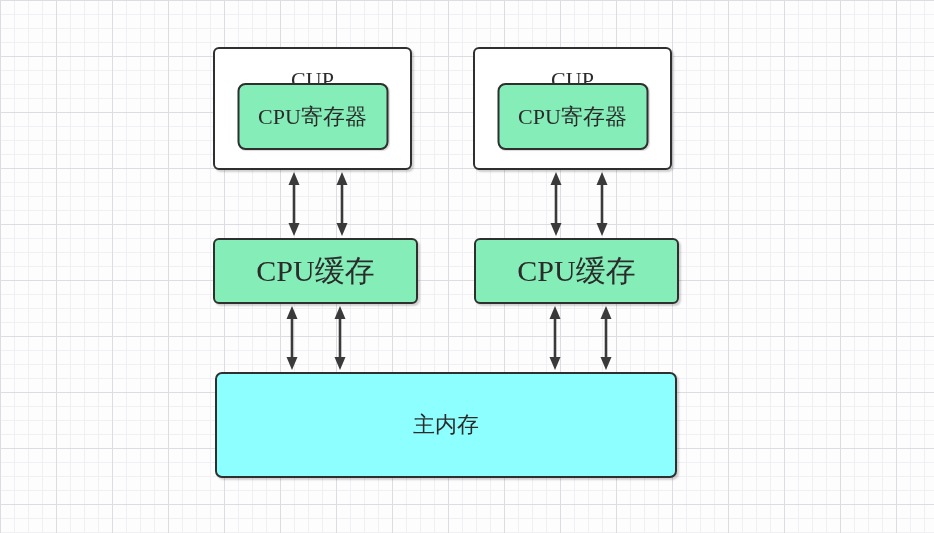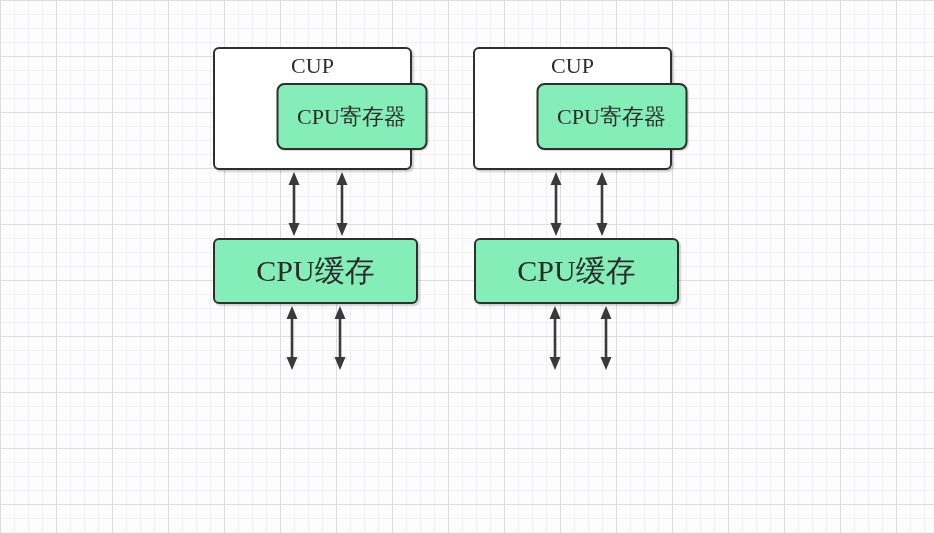--- a/index.html
+++ b/index.html
@@ -32,21 +32,21 @@
     background: #ffffff;
     border-radius: 6px;
     width: 199px;
     height: 123px;
     top: 47px;
   }
   .cpu-unit.left  { left: 213px; }
   .cpu-unit.right { left: 473px; }
   .cpu-title {
     position: absolute;
-    top: 3px;
+    top: 17px;
     left: 0;
     width: 100%;
     text-align: center;
     font-size: 22px;
     line-height: 28px;
   }
   .register-box {
     position: absolute;
     left: 50%;
     transform: translateX(-50%);
@@ -55,21 +55,20 @@
     height: 67px;
     box-sizing: border-box;
     background: var(--register-fill, #85edb8);
     border: 2px solid var(--box-border, #2f2f2f);
     border-radius: 8px;
     display: flex;
     align-items: center;
     justify-content: center;
     font-size: 22px;
     box-shadow: 1px 1px 1px rgba(0,0,0,0.15);
-    margin-left: 39px;
   }
   .cache-box {
     background: var(--cache-fill, #85edb8);
     border-radius: 6px;
     width: 205px;
     height: 66px;
     top: 238px;
     display: flex;
     align-items: center;
     justify-content: center;
@@ -121,20 +120,23 @@
     </div>
   </div>
 
   <div class="node cache-box left">
     <span>CPU缓存</span>
   </div>
   <div class="node cache-box right">
     <span>CPU缓存</span>
   </div>
 
+  <div class="node memory-box">
+    <span>主内存</span>
+  </div>
 
   <svg class="varrow" style="left:287px; top:171px;" viewBox="0 0 14 66">
     <line x1="7" y1="12" x2="7" y2="54"></line>
     <polygon points="7,1 12.5,14 1.5,14"></polygon>
     <polygon points="7,65 12.5,52 1.5,52"></polygon>
   </svg>
   <svg class="varrow" style="left:335px; top:171px;" viewBox="0 0 14 66">
     <line x1="7" y1="12" x2="7" y2="54"></line>
     <polygon points="7,1 12.5,14 1.5,14"></polygon>
     <polygon points="7,65 12.5,52 1.5,52"></polygon>

